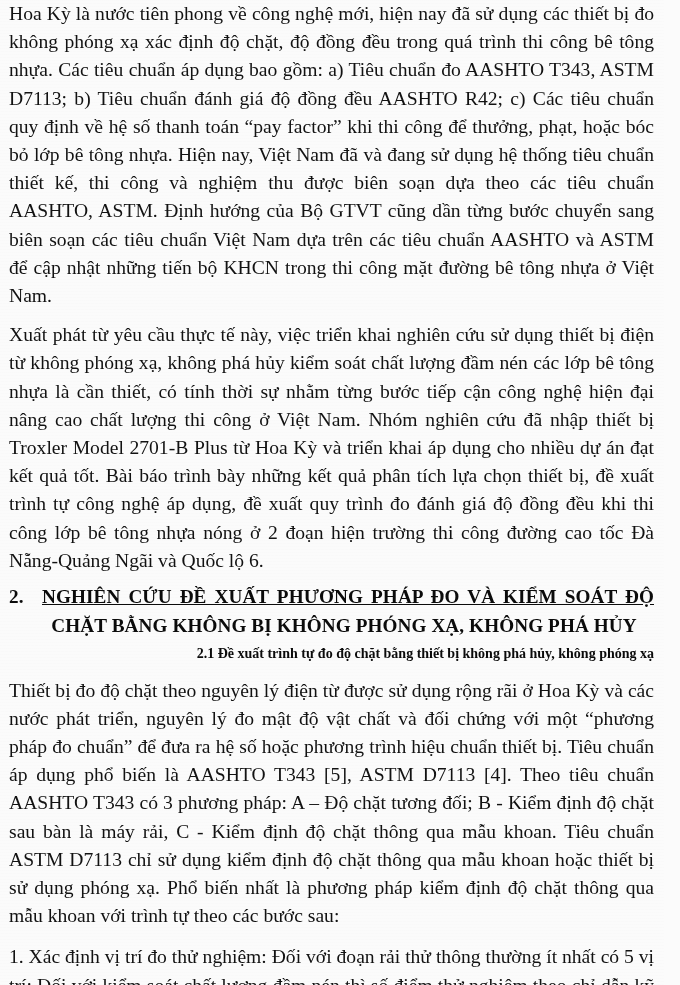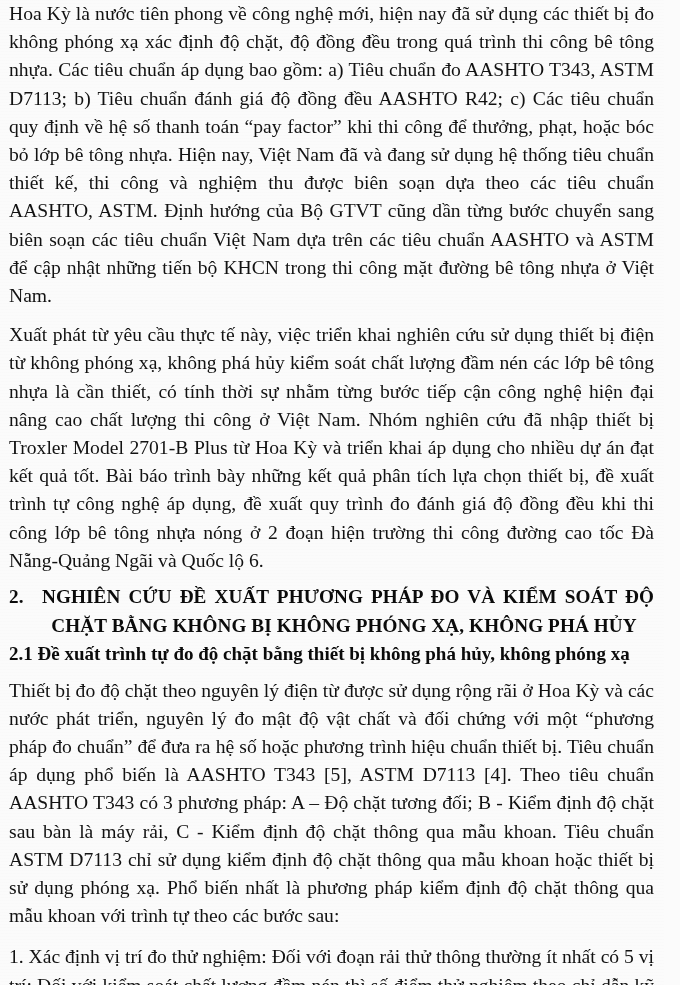--- a/index.html
+++ b/index.html
@@ -58,35 +58,36 @@
   }
   .section-heading .sec-body {
     flex: 1 1 auto;
   }
   .section-heading .sec-line1 {
     display: block;
     text-align: justify;
     text-justify: inter-word;
     text-align-last: justify;
     white-space: normal;
+    text-decoration: underline;
   }
   .section-heading .sec-line2 {
     display: block;
     text-align: center;
     padding-right: 8px;
   }
 
   
   .subsection-heading {
     font-weight: bold;
-    font-size: 19px;
+    font-size: 14px;
     line-height: 28.5px;
     margin: 0;
     color: #0b0b0b;
-    text-align: left;
+    text-align: right;
   }
 
   
   .list-para {
     font-size: 19.6px;
     line-height: 28.2px;
     text-align: justify;
     text-justify: inter-word;
     margin: 0;
     color: #121212;

